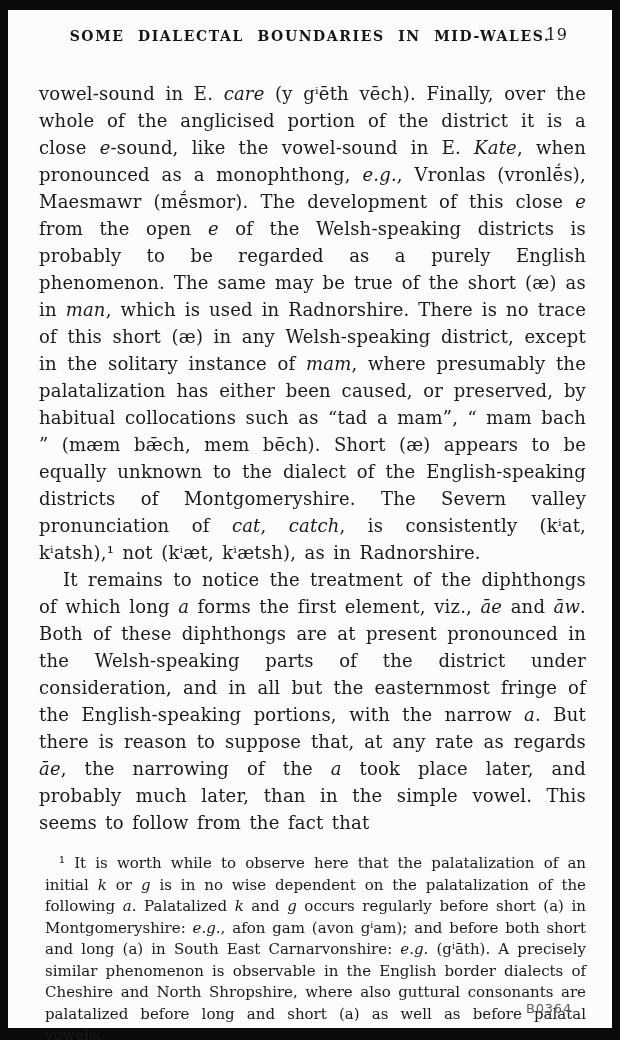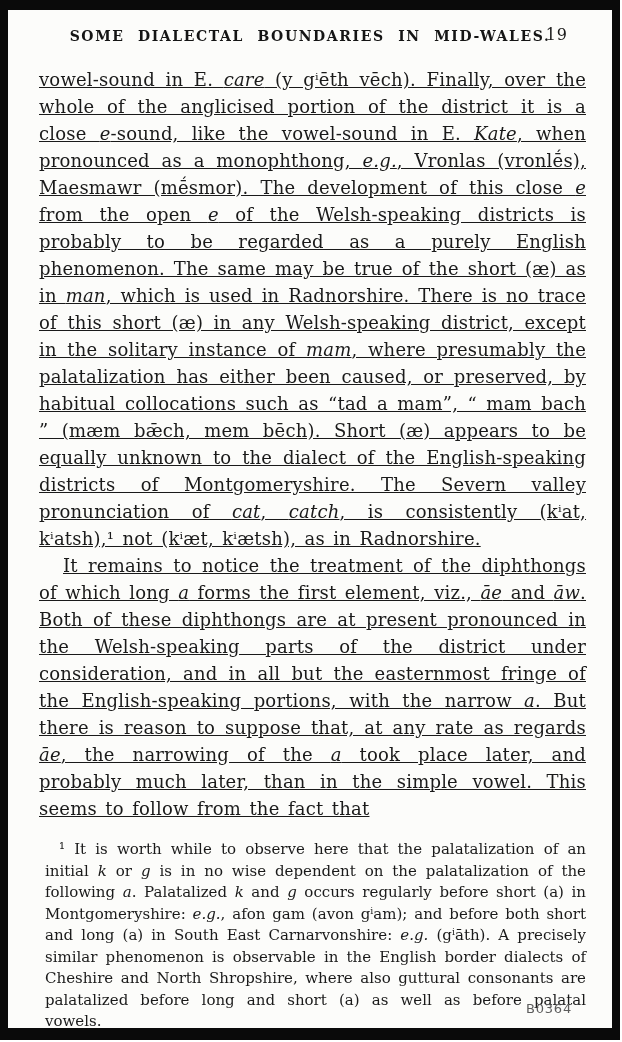--- a/index.html
+++ b/index.html
@@ -38,27 +38,26 @@
     color: #151515;
   }
   .running-head .page-num {
     position: absolute;
     right: 44px; top: -3px;
     font-size: 16px;
     font-weight: 400;
     letter-spacing: 1px;
   }
   .body-text {
-    margin: 16px 26px 0 31px;
+    margin: 30px 26px 0 31px;
     font-size: 18px;
     line-height: 27px;
     text-align: justify;
     word-spacing: 2.5px;
     letter-spacing: 0.2px;
-    text-decoration: underline;
   }
   .body-text p { margin: 0; }
   .body-text p.indented { text-indent: 24px; }
   .footnote {
     margin: 17px 26px 0 37px;
     font-size: 15px;
     line-height: 21.5px;
     text-align: justify;
     word-spacing: 1.5px;
     text-indent: 14px;

